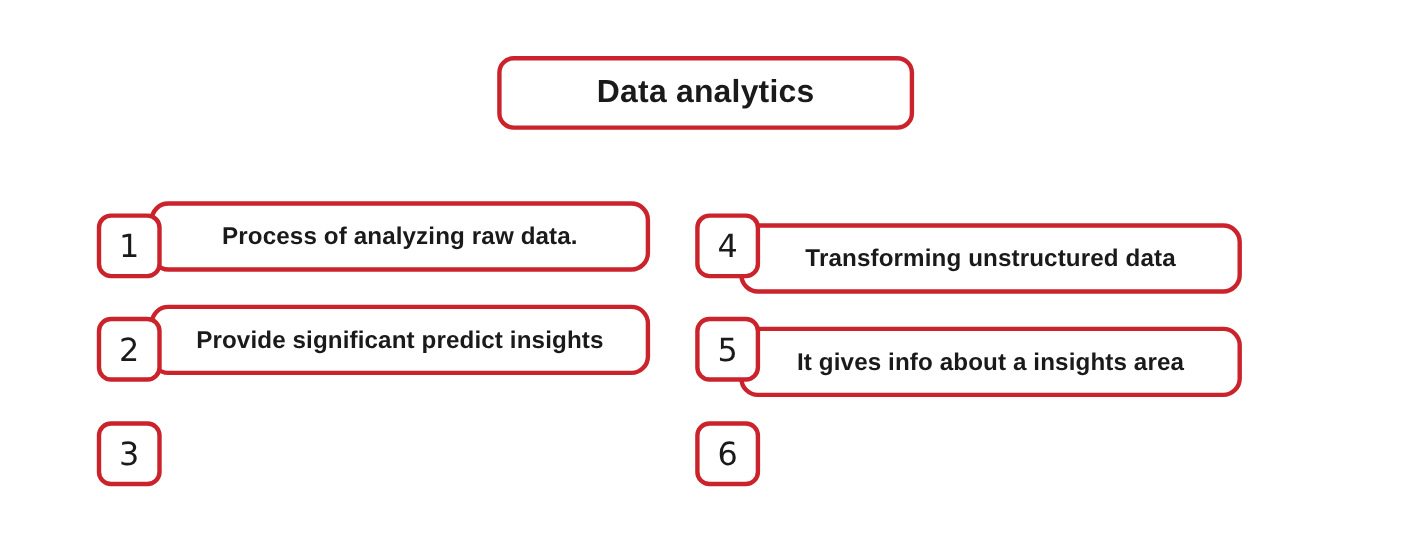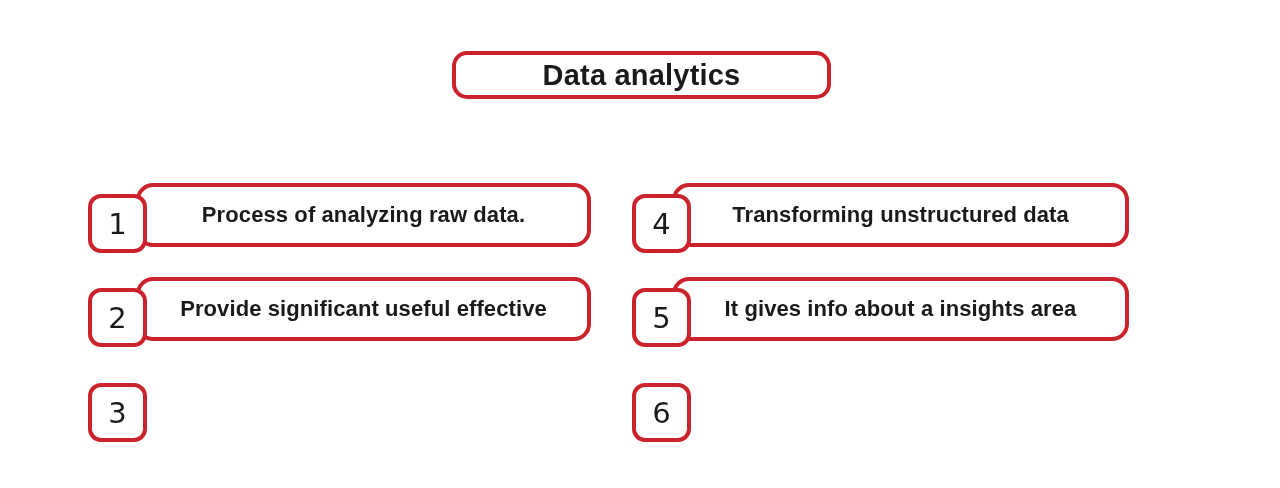--- a/index.html
+++ b/index.html
@@ -18,21 +18,21 @@
     position:relative;
     width:1280px;
     height:488px;
     background:var(--bg);
     overflow:hidden;
   }
   
   .title-box{
     position:absolute;
     left:452px; top:51px;
-    width:379px; height:48px;
+    width:379px; height:67px;
     box-sizing:border-box;
     background:var(--fill);
     border:4px solid var(--accent);
     border-radius:15px;
     display:flex; align-items:center; justify-content:center;
   }
   .title-box .title-text{
     font-size:29px;
     font-weight:700;
     color:var(--text);
@@ -53,21 +53,21 @@
     position:absolute;
     top:0; height:64px;
     box-sizing:border-box;
     background:var(--fill);
     border:4px solid var(--accent);
     border-radius:17px;
     display:flex; align-items:center; justify-content:center;
     z-index:1;
   }
   .col-l .main-box{ left:48px; width:455px; }
-  .col-r .main-box{ left:40px; width:457px; }
+  .col-r .main-box{ left:40px; width:457px;margin-top:20px; }
 
   .main-box .item-label{
     font-size:22px;
     font-weight:700;
     color:var(--text);
     white-space:nowrap;
     letter-spacing:0.1px;
   }
 
   .num-box{
@@ -101,21 +101,21 @@
     <div class="main-box">
       <span class="item-label">Process of analyzing raw data.</span>
     </div>
     <div class="num-box">
       <span class="item-number">1</span>
     </div>
   </div>
 
   <div class="item col-l r1">
     <div class="main-box">
-      <span class="item-label">Provide significant useful effective</span>
+      <span class="item-label">Provide significant predict insights</span>
     </div>
     <div class="num-box">
       <span class="item-number">2</span>
     </div>
   </div>
 
   <div class="item col-l r2">
     <div class="num-box">
       <span class="item-number">3</span>
     </div>

